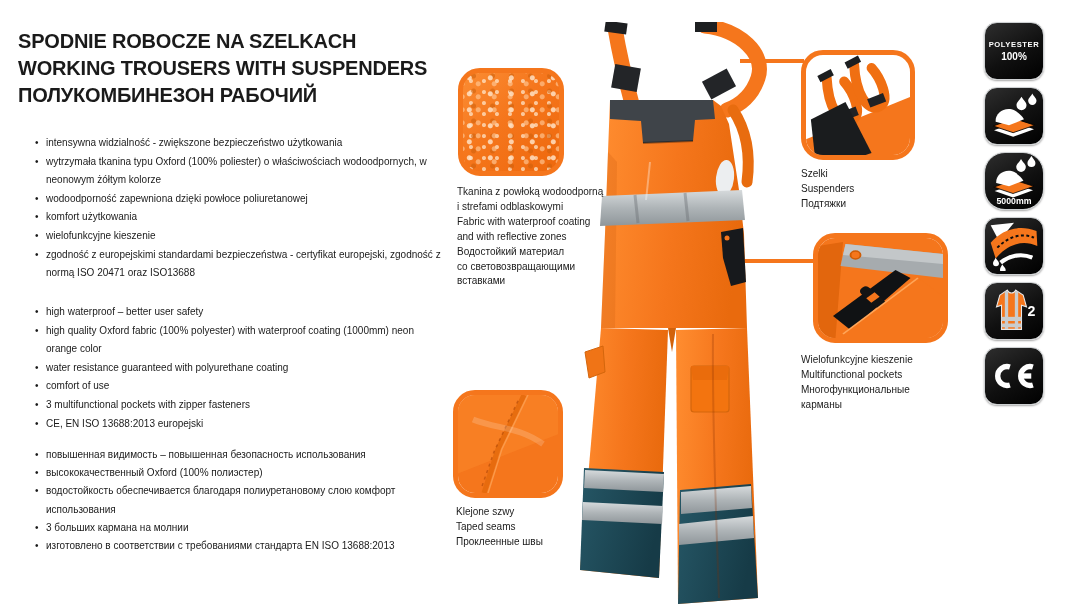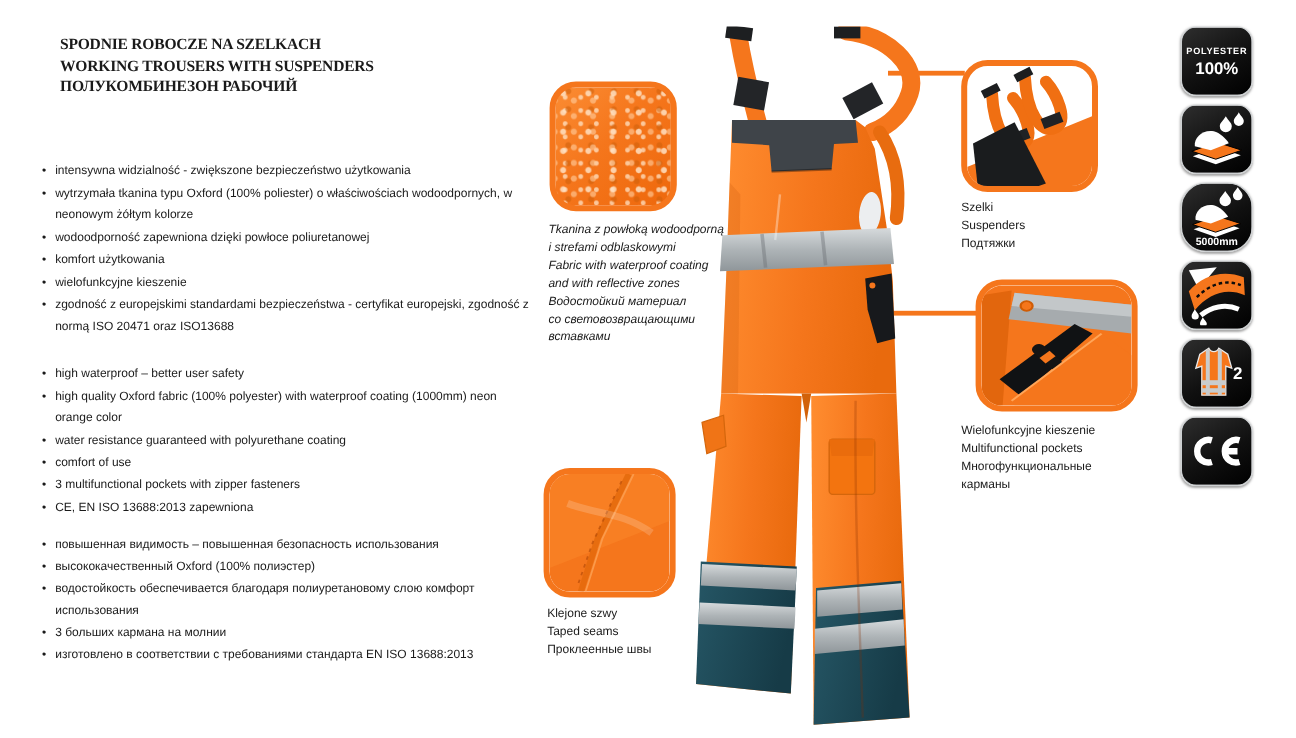--- a/index.html
+++ b/index.html
@@ -1,20 +1,20 @@
 <!DOCTYPE html>
 <html><head>
 <meta charset="utf-8">
 <style>
   html,body{margin:0;padding:0;background:#ffffff;}
   .page{position:relative;width:1080px;height:615px;background:#ffffff;overflow:hidden;
         font-family:"Liberation Sans",sans-serif;color:#1a1a1a;}
   
-  .title{position:absolute;left:50px;top:28px;font-size:13px;font-weight:700;
-         line-height:1.36;letter-spacing:-0.2px;white-space:nowrap;font-family:Liberation Serif, serif;}
+  .title{position:absolute;left:18px;top:28px;font-size:20px;font-weight:700;
+         line-height:1.36;letter-spacing:-0.2px;white-space:nowrap;}
   
   .features{position:absolute;left:35px;margin:0;padding:0;list-style:none;
             font-size:10px;line-height:18.6px;width:408px;}
   .features li{position:relative;padding-left:11px;margin:0;}
   .features li::before{content:"\2022";position:absolute;left:0;top:0;}
   .features.pl{top:134px;}
   .features.en{top:303px;}
   .features.ru{top:446px;line-height:18.2px;}
   
   .detail-box{position:absolute;border:5px solid #f5761c;border-radius:22px;
@@ -25,39 +25,39 @@
         radial-gradient(circle at 30% 30%, rgba(255,225,195,.85) 0 2px, rgba(255,255,255,0) 3px) 0 0/21px 16px,
         radial-gradient(circle at 70% 60%, rgba(255,200,150,.65) 0 2px, rgba(255,255,255,0) 3px) 4px 3px/16px 13px,
         radial-gradient(circle at 45% 80%, rgba(205,95,10,.55) 0 2px, rgba(255,255,255,0) 3px) 2px 6px/19px 15px,
         radial-gradient(circle at 15% 55%, rgba(255,235,210,.7) 0 1.5px, rgba(255,255,255,0) 2.5px) 6px 2px/13px 11px,
         linear-gradient(135deg,#fb8c33 0%,#f5761c 45%,#ee680c 100%);}
   .box-suspenders{left:801px;top:50px;width:114px;height:110px;}
   .box-pockets{left:813px;top:233px;width:135px;height:110px;}
   .box-seams{left:453px;top:390px;width:110px;height:108px;}
   
   .caption{position:absolute;font-size:10px;line-height:14.9px;white-space:pre-line;}
-  .cap-fabric{left:457px;top:185px;width:175px;font-style:italic;}
+  .cap-fabric{left:457px;top:185px;width:175px;}
   .cap-suspenders{left:801px;top:167px;}
   .cap-pockets{left:801px;top:353px;width:160px;}
   .cap-seams{left:456px;top:505px;}
   
   .callout{position:absolute;height:3.5px;background:#f5761c;}
   .callout-a{left:740px;top:59px;width:64px;}
   .callout-b{left:736px;top:259px;width:80px;}
   
   .photo{position:absolute;left:555px;top:22px;width:250px;height:590px;}
   
   .badge{position:absolute;left:984px;width:60px;height:58px;border-radius:13px;
          background:linear-gradient(150deg,#2e2e2e 0%,#101010 55%,#000000 100%);
          border:1px solid #cdd0d2;box-shadow:0 1px 2px rgba(0,0,0,.35);
          display:flex;align-items:center;justify-content:center;box-sizing:border-box;}
   .badge svg{display:block;}
   .badge-polyester{top:22px;flex-direction:column;color:#fff;}
   .badge-polyester .l1{font-size:7.6px;letter-spacing:.6px;font-weight:700;}
-  .badge-polyester .l2{font-size:14px;font-weight:700;margin-top:2px;}
+  .badge-polyester .l2{font-size:10px;font-weight:700;margin-top:2px;}
   .badge-water{top:87px;}
   .badge-5000{top:152px;border-radius:21px;}
   .badge-seam{top:217px;}
   .badge-vest{top:282px;}
   .badge-ce{top:347px;}
   .sr{position:absolute;width:1px;height:1px;overflow:hidden;clip:rect(0 0 0 0);}
 </style>
 </head>
 <body>
 
@@ -77,21 +77,21 @@
     <li>wielofunkcyjne kieszenie</li>
     <li>zgodność z europejskimi standardami bezpieczeństwa - certyfikat europejski, zgodność z normą ISO 20471 oraz ISO13688</li>
   </ul>
 
   <ul class="features en">
     <li>high waterproof – better user safety</li>
     <li>high quality Oxford fabric (100% polyester) with waterproof coating (1000mm) neon orange color</li>
     <li>water resistance guaranteed with polyurethane coating</li>
     <li>comfort of use</li>
     <li>3 multifunctional pockets with zipper fasteners</li>
-    <li>CE, EN ISO 13688:2013 zapewniona</li>
+    <li>CE, EN ISO 13688:2013 europejski</li>
   </ul>
 
   <ul class="features ru">
     <li>повышенная видимость – повышенная безопасность использования</li>
     <li>высококачественный Oxford (100% полиэстер)</li>
     <li>водостойкость обеспечивается благодаря полиуретановому слою комфорт использования</li>
     <li>3 больших кармана на молнии</li>
     <li>изготовлено в соответствии с требованиями стандарта EN ISO 13688:2013</li>
   </ul>
 

